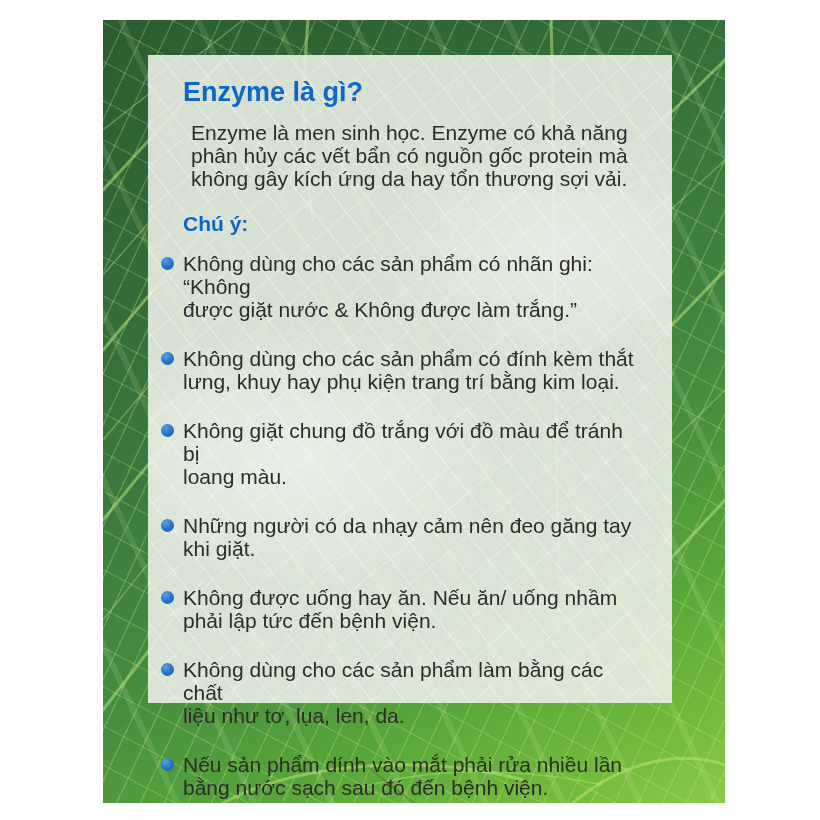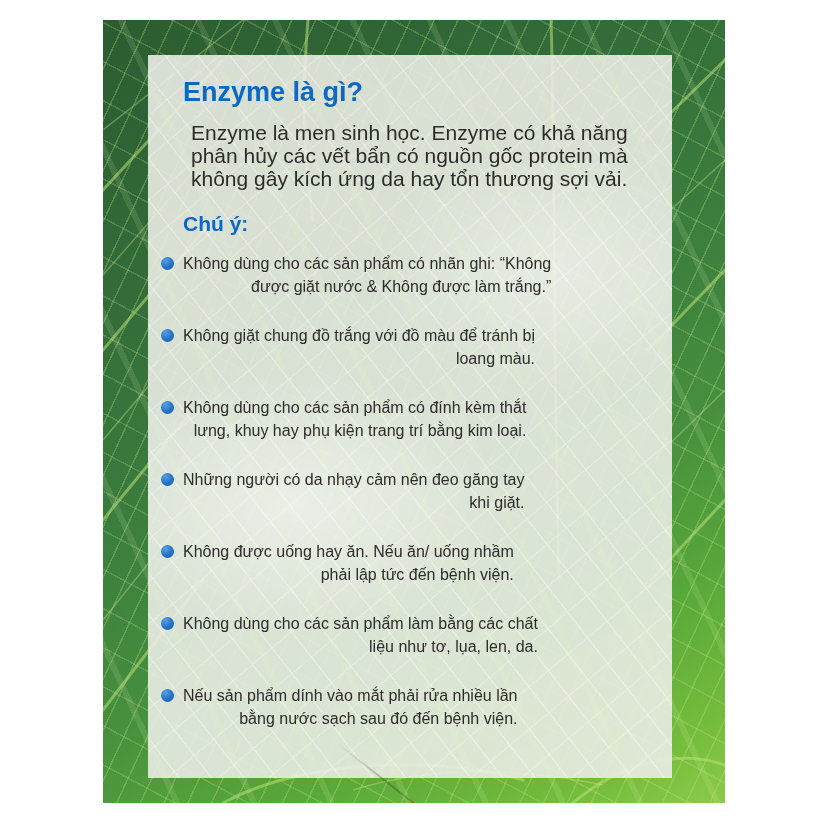--- a/index.html
+++ b/index.html
@@ -50,21 +50,21 @@
         rgba(255,255,255,0) 0 64px,
         rgba(230,250,190,0.12) 64px 70px);
   }
   .veins-svg { position: absolute; inset: 0; }
   
   .panel {
     position: absolute;
     left: 45px;    
     top: 35px;     
     width: 524px;
-    height: 723px;
+    height: 648px;
     background: rgba(234, 236, 228, 0.90);
   }
   
   .panel::before {
     content: "";
     position: absolute; inset: 0;
     pointer-events: none;
     background:
       radial-gradient(ellipse 300px 190px at 28% 62%, rgba(255,255,255,0.45), rgba(255,255,255,0) 70%),
       radial-gradient(ellipse 260px 170px at 78% 30%, rgba(255,255,255,0.35), rgba(255,255,255,0) 70%),
@@ -114,24 +114,23 @@
   }
   .notes {
     list-style: none;
     margin: 0 0 0 -22px;
     padding: 0;
   }
   .note {
     display: flex;
     align-items: flex-start;
     margin: 0 0 26px 0;
-    font-size: 16px;
+    font-size: 21px;
     line-height: 23px;
     color: var(--body_text, #2e2c29);
-    text-align: right;
   }
   .dot {
     flex: 0 0 13px;
     width: 13px;
     height: 13px;
     margin: 5px 9px 0 0;
     border-radius: 50%;
     background: radial-gradient(circle at 35% 28%,
       #5d9fdf 0%,
       var(--bullet_blue, #2a79cc) 45%,
@@ -185,28 +184,28 @@
         <ul class="notes">
 
             <li class="note">
               <span class="dot"></span>
               <span class="note-text">Không dùng cho các sản phẩm có nhãn ghi: “Không
 được giặt nước &amp; Không được làm trắng.”</span>
             </li>
 
             <li class="note">
               <span class="dot"></span>
+              <span class="note-text">Không dùng cho các sản phẩm có đính kèm thắt
+lưng, khuy hay phụ kiện trang trí bằng kim loại.</span>
+            </li>
+
+            <li class="note">
+              <span class="dot"></span>
               <span class="note-text">Không giặt chung đồ trắng với đồ màu để tránh bị
 loang màu.</span>
-            </li>
-
-            <li class="note">
-              <span class="dot"></span>
-              <span class="note-text">Không dùng cho các sản phẩm có đính kèm thắt
-lưng, khuy hay phụ kiện trang trí bằng kim loại.</span>
             </li>
 
             <li class="note">
               <span class="dot"></span>
               <span class="note-text">Những người có da nhạy cảm nên đeo găng tay
 khi giặt.</span>
             </li>
 
             <li class="note">
               <span class="dot"></span>

